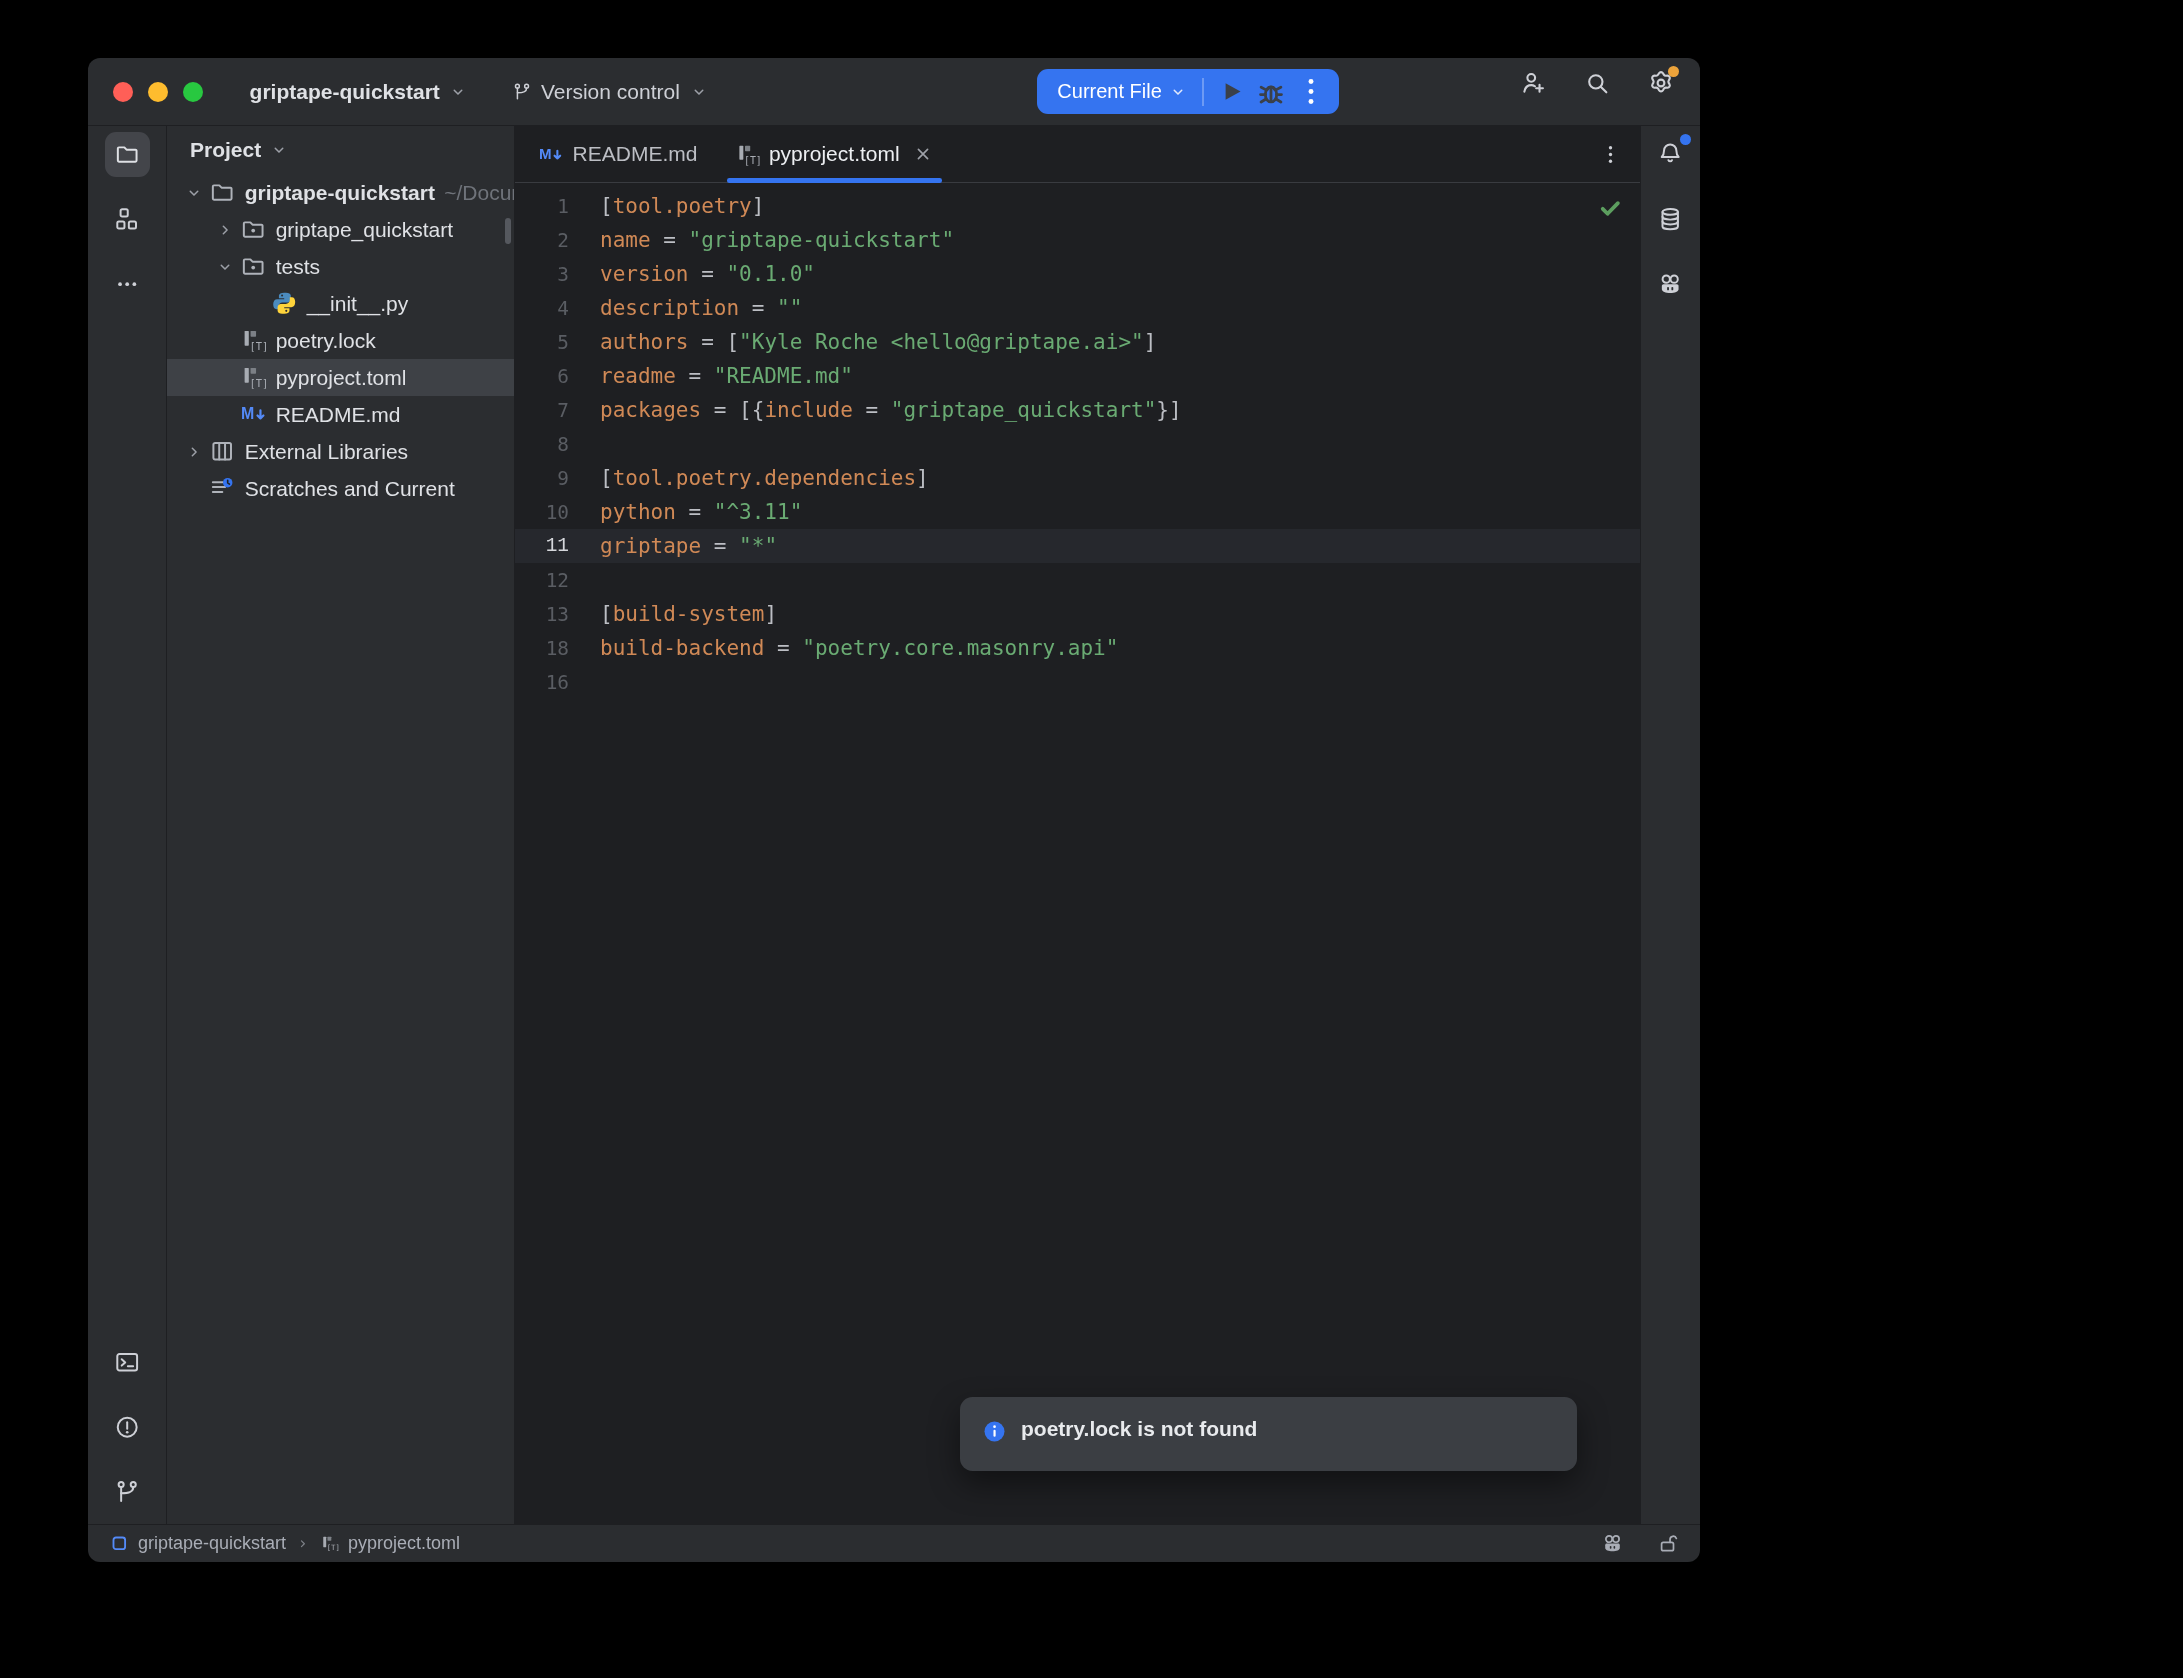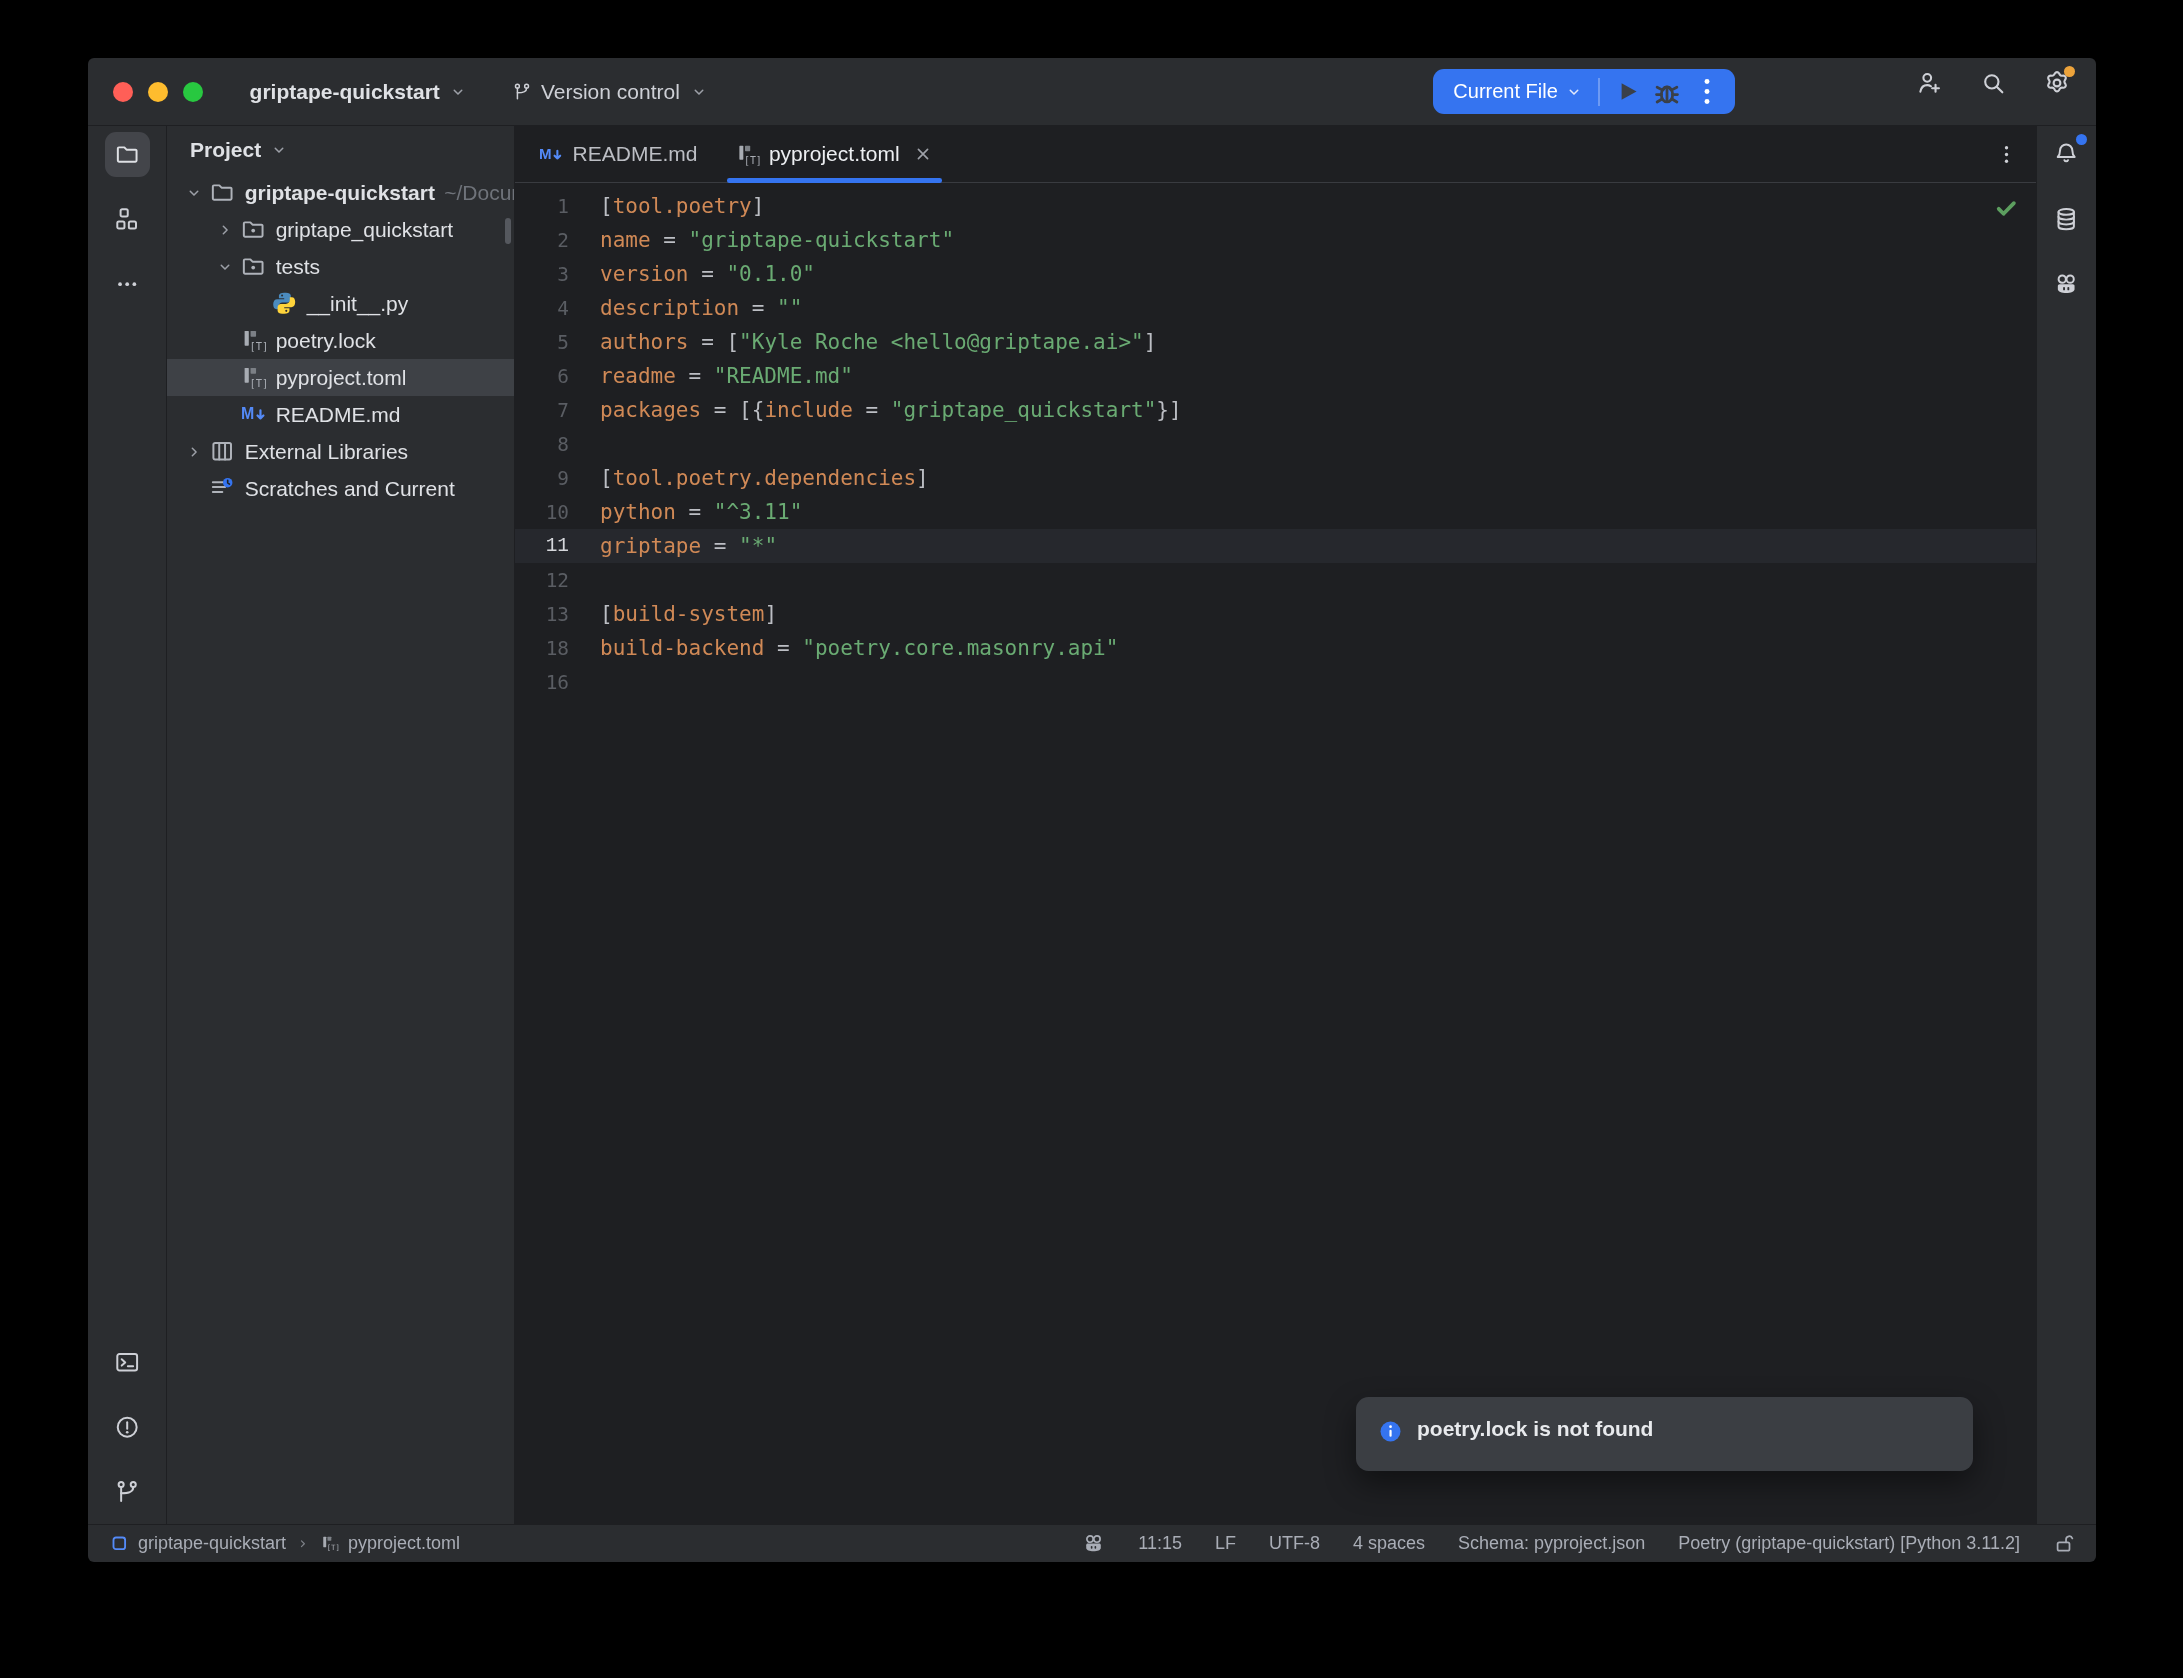--- a/index.html
+++ b/index.html
@@ -1,19 +1,19 @@
 <!DOCTYPE html>
 <html style="--accent-blue: #3574F0; --link-blue: #548AF7; --key-orange: #D08956; --string-green: #6AAB73; --punctuation-gray: #BCBEC4; --check-green: #5C9E5F; --badge-yellow: #ECA33B; --traffic-red: #FF5F57; --traffic-yellow: #FEBC2E; --traffic-green: #28C840; --win-bg: #2B2D30; --editor-bg: #1E1F22;font-size:12.4px"><head>
 <meta charset="utf-8">
 <style>
   html,body{margin:0;padding:0;background:#000;}
   body{width:2183px;height:1678px;position:relative;overflow:hidden;
        font-family:"Liberation Sans",sans-serif;-webkit-font-smoothing:antialiased;}
-  .window{position:absolute;left:88px;top:58px;width:2008px;height:1504px;
-          background:var(--win-bg,#2B2D30);border-radius:6px;overflow:hidden;
+  .window{position:absolute;left:88px;top:58px;width:1612px;height:1504px;
+          background:var(--win-bg,#2B2D30);border-radius:12px;overflow:hidden;
           box-shadow:0 23px 62px rgba(0,0,0,.6);display:flex;flex-direction:column;}
   
   .titlebar{height:67px;flex:0 0 67px;display:flex;align-items:center;padding:0 12.4px 0 25px;
             border-bottom:0.8px solid var(--divider,#1E1F22);color:#CED0D6;}
   .traffic{display:flex;gap:14.8px;align-items:center;}
   .traffic span{width:20px;height:20px;border-radius:50%;display:block;}
   .tl-red{background:var(--traffic-red,#FF5F57);} .tl-yellow{background:var(--traffic-yellow,#FEBC2E);}
   .tl-green{background:var(--traffic-green,#28C840);}
   .tb-project{margin-left:47px;display:flex;align-items:center;gap:7.8px;font-size:21px;font-weight:700;color:#DFE1E5;}
   .tb-vcs{margin-left:44px;display:flex;align-items:center;gap:9.3px;font-size:21px;color:#CED0D6;}
@@ -495,28 +495,20 @@
         <span>pyproject.toml</span>
       </div>
     <div class="sb-right">
       <span class="sb-ico"><svg viewBox="0 0 24 24" fill="none" stroke="currentColor" stroke-width="1.8" stroke-linecap="round" stroke-linejoin="round" width="100%" height="100%">
             <circle cx="8.4" cy="7.4" r="3.3"></circle>
             <circle cx="15.6" cy="7.4" r="3.3"></circle>
             <path d="M4.4 13.7c0-.9.7-1.6 1.6-1.6h12c.9 0 1.6.7 1.6 1.6v2.9c0 2.1-3.4 3.5-7.6 3.5s-7.6-1.4-7.6-3.5z" fill="currentColor" stroke="none"></path>
             <rect x="9.2" y="14.5" width="1.7" height="3.1" rx=".8" fill="#2B2D30" stroke="none"></rect>
             <rect x="13.1" y="14.5" width="1.7" height="3.1" rx=".8" fill="#2B2D30" stroke="none"></rect>
           </svg></span>
-      <span id="sb-items" style="display:flex;gap:33px;align-items:center">
-          <span class="sb-item">11:15</span>
-          <span class="sb-item">LF</span>
-          <span class="sb-item">UTF-8</span>
-          <span class="sb-item">4 spaces</span>
-          <span class="sb-item">Schema: pyproject.json</span>
-          <span class="sb-item">Poetry (griptape-quickstart) [Python 3.11.2]</span>
-        </span>
       <span class="sb-ico"><svg viewBox="0 0 24 24" fill="none" stroke="currentColor" stroke-width="1.8" stroke-linecap="round" stroke-linejoin="round" width="100%" height="100%">
             <rect x="4.8" y="10.8" width="12.4" height="8.7" rx="1.8"></rect>
             <path d="M13.6 10.8V7.9a3.4 3.4 0 0 1 6.6-1.2"></path>
           </svg></span>
     </div>
   </div>
 </div>
 
 
 </body></html>

